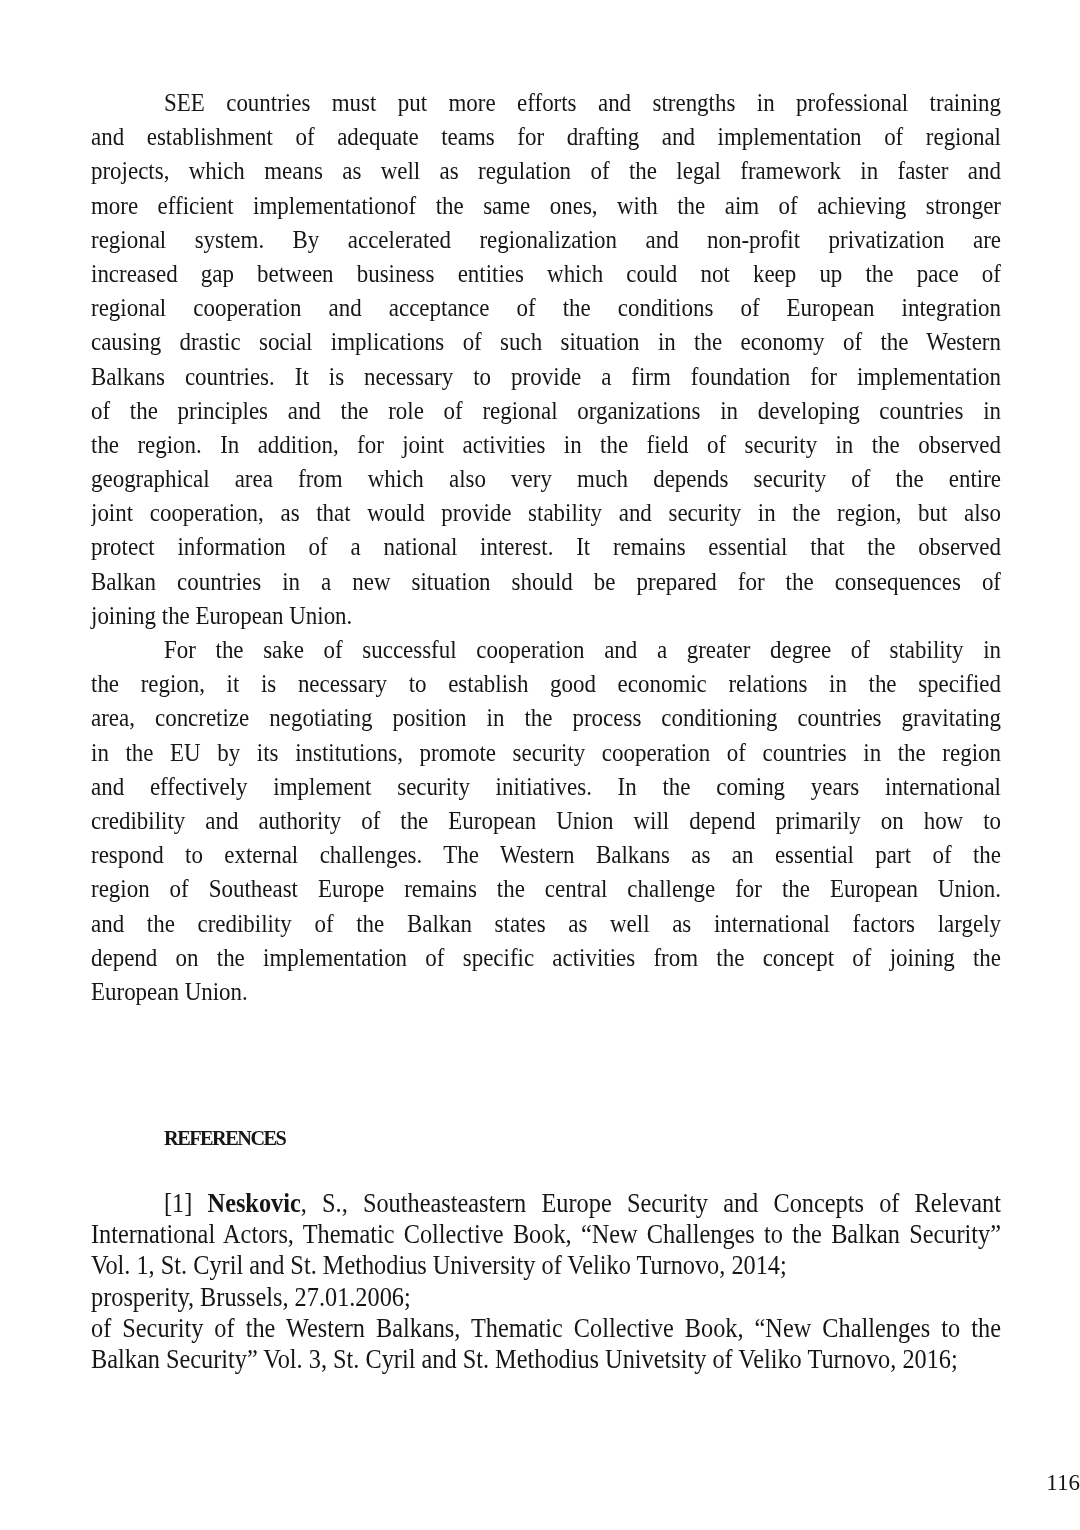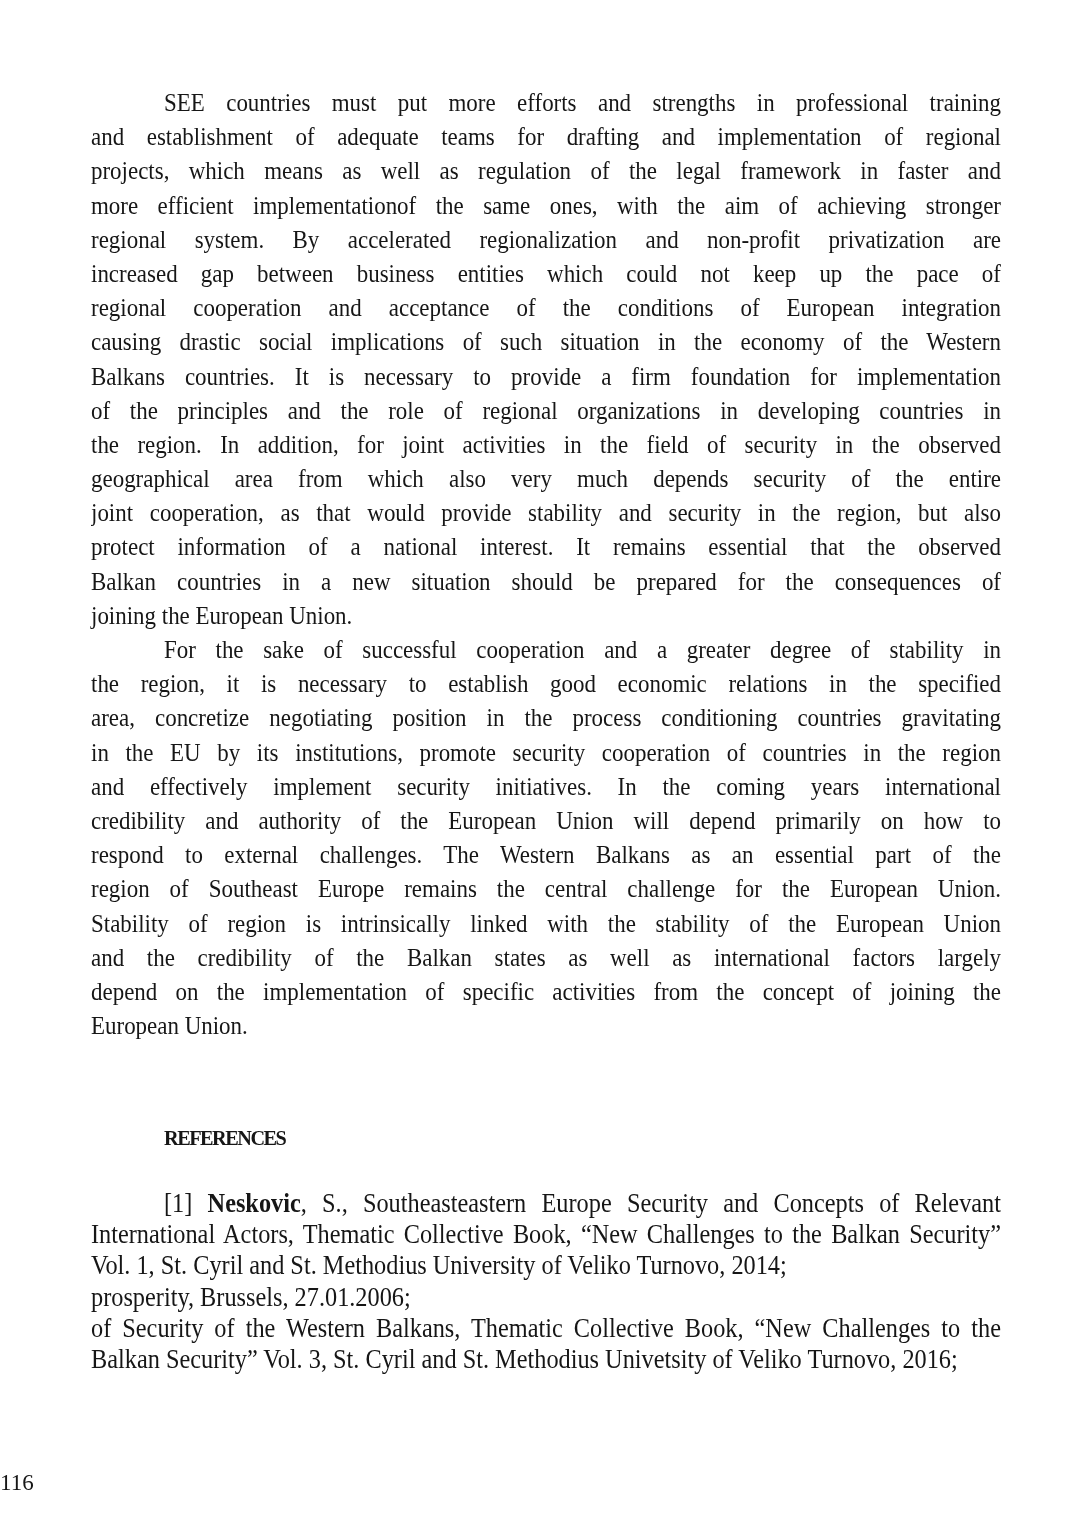--- a/index.html
+++ b/index.html
@@ -67,21 +67,21 @@
       height: 31.2px;
       line-height: 31.2px;
       font-size: 27px;
     }
     .refs .line.justify .txt { height: 31.2px; }
     .page-number {
       position: absolute;
       left: 0;
       width: 1080px;
       top: 1470px;
-      text-align: left;
+      text-align: right;
       font-size: 23px;
     }
     b { font-weight: bold; }
   </style>
 </head>
 <body>
 
 <div class="page">
 
   <div>
@@ -152,23 +152,20 @@
     <div class="line justify">
         <span class="txt">credibility and authority of the European Union will depend primarily on how to</span>
       </div>
     <div class="line justify">
         <span class="txt">respond to external challenges. The Western Balkans as an essential part of the</span>
       </div>
     <div class="line justify">
         <span class="txt">region of Southeast Europe remains the central challenge for the European Union.</span>
       </div>
     <div class="line justify">
-        <span class="txt">Stability of region is intrinsically linked with the stability of the European Union</span>
-      </div>
-    <div class="line justify">
         <span class="txt">and the credibility of the Balkan states as well as international factors largely</span>
       </div>
     <div class="line justify">
         <span class="txt">depend on the implementation of specific activities from the concept of joining the</span>
       </div>
     <div class="line"><span class="txt">European Union.</span></div>
   </div>
 </div>
 
 <div class="refs-heading">REFERENCES</div>

